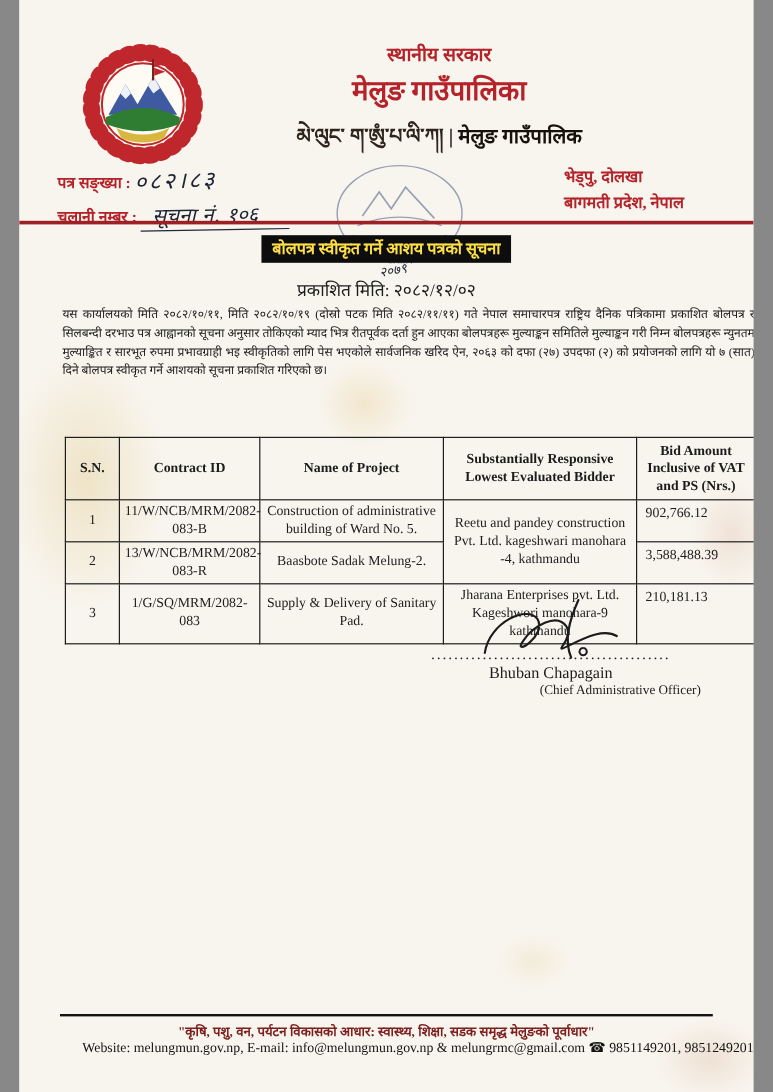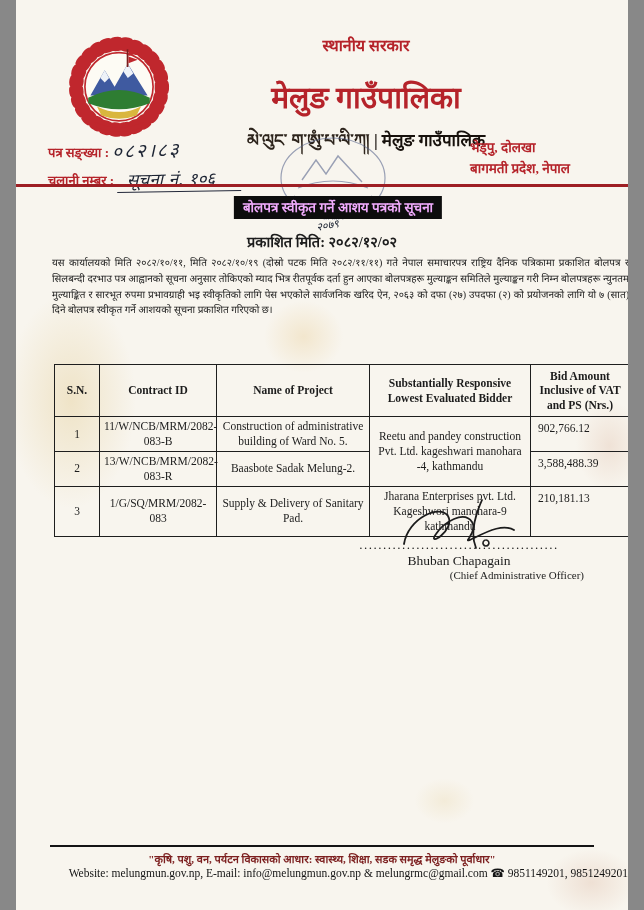--- a/index.html
+++ b/index.html
@@ -13,38 +13,38 @@
       radial-gradient(55px 50px at 47% 37%, rgba(222,178,90,.22), rgba(222,178,90,0) 72%),
       radial-gradient(45px 60px at 97% 49%, rgba(205,150,120,.20), rgba(205,150,120,0) 75%),
       radial-gradient(60px 45px at 94% 97%, rgba(205,150,120,.22), rgba(205,150,120,0) 75%),
       radial-gradient(40px 30px at 70% 88%, rgba(216,182,98,.15), rgba(216,182,98,0) 75%),
       #f8f5ee;
   }
   
   .logo { position:absolute; left:44px; top:34px; width:118px; height:110px; }
   .head-text { position:absolute; left:120px; top:34px; width:460px; text-align:center; }
   .gov-line   { font-size:16px; font-weight:bold; color:#b5232a; }
-  .muni-line  { font-size:30px; font-weight:bold; color:#b5232a; margin-top:20px; }
+  .muni-line  { font-size:23px; font-weight:bold; color:#b5232a; margin-top:2px; }
   .tib-line   { font-size:17px; font-weight:bold; color:#2d241c; margin-top:4px; }
   .tib-line .sty { color:#17110c; }
   .office-line{ font-size:31px; font-weight:bold; color:#c0272d; margin-top:2px; letter-spacing:.5px; }
   .letter-block { position:absolute; left:32px; top:137px; font-size:13px; }
   .letter-row { margin-bottom:4px; white-space:nowrap; }
   .letter-row .lbl { color:#b5232a; font-weight:bold; }
   .hand { font-family:"DejaVu Serif",serif; font-style:italic; color:#1d2433; }
   .hand-big { display:inline-block; font-size:19px; transform:rotate(-2deg); letter-spacing:2px; }
   .hand-under { display:inline-block; font-size:17px; border-bottom:1.6px solid #23283a; padding:0 26px 1px 10px; transform:rotate(-1deg); }
   .addr-block { position:absolute; right:58px; top:138px; font-size:13.5px; font-weight:bold; color:#b5232a; line-height:1.55; }
   .stamp { position:absolute; left:258px; top:134px; opacity:.55; }
   .redline { position:absolute; left:0; right:0; top:184px; height:2.6px; background:#9e1f24; }
   
   .notice-title { position:absolute; top:196px; left:50%; transform:translateX(-50%);
-    background:#0d0d0d; color:#f0abfc; font-size:13.5px; font-weight:bold; padding:2px 9px 3px; white-space:nowrap;margin-left:16px; }
+    background:#0d0d0d; color:#fde047; font-size:13.5px; font-weight:bold; padding:2px 9px 3px; white-space:nowrap; }
   .hand-note { position:absolute; top:217px; left:300px; font-size:11px; transform:rotate(-10deg); }
-  .published { position:absolute; top:231px; left:0; right:0; text-align:center; font-size:14.5px; font-weight:bold; }
+  .published { position:absolute; top:231px; left:0; right:0; text-align:center; font-size:14.5px; font-weight:normal; }
   .body-par { position:absolute; top:255px; left:36px; width:577px; font-size:10px; line-height:1.58; text-align:justify; }
   
   .tbl-wrap { position:absolute; top:364px; left:38px; width:575px; }
   table { border-collapse:collapse; width:100%; table-layout:fixed; }
   th,td { border:1.6px solid #1e1e1e; font-size:11.5px; padding:2px 4px; vertical-align:middle; }
   th { font-weight:bold; text-align:center; line-height:1.25; padding:4px 3px; }
   td { text-align:center; line-height:1.3; }
   td.amount { text-align:left; vertical-align:top; padding-left:7px; padding-top:4px; }
   
   .sig-block { position:absolute; top:496px; right:44px; width:250px; text-align:center; }

